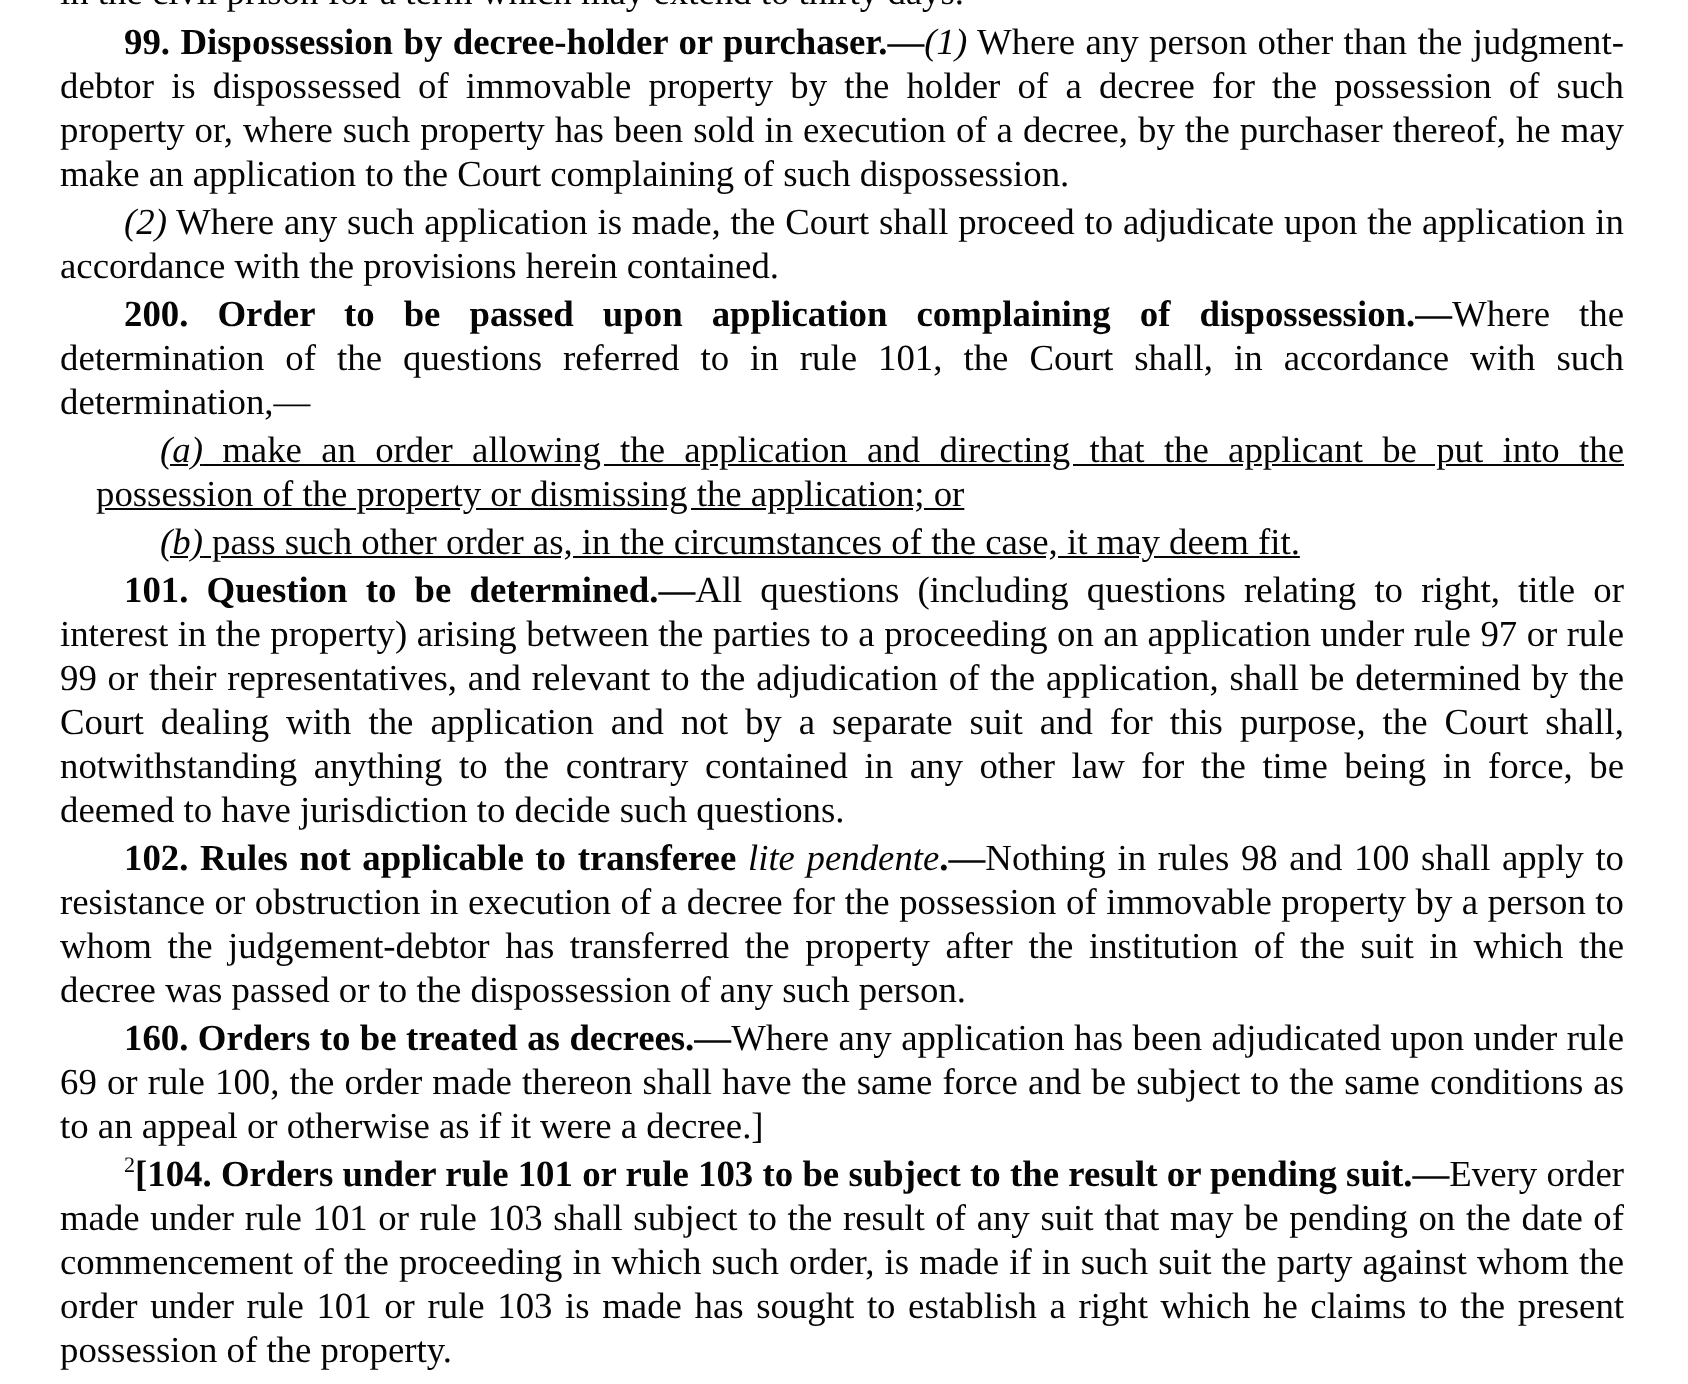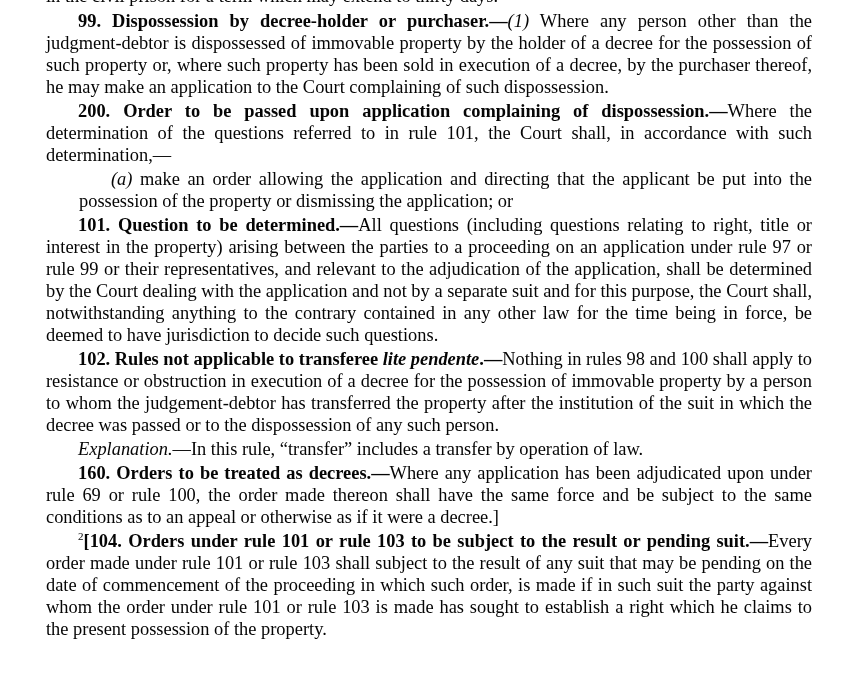--- a/index.html
+++ b/index.html
@@ -9,21 +9,21 @@
   }
   body {
     width: 844px;
     height: 692px;
     overflow: hidden;
   }
   .page {
     box-sizing: border-box;
     width: 844px;
     height: 692px;
-    padding: 0 32px 0 46px;
+    padding: 0 32px 0 30px;
     font-family: "Liberation Serif", "DejaVu Serif", serif;
     font-size: 18.4px;
     line-height: 22px;
     color: #050505;
     text-align: justify;
     overflow: hidden;
   }
   
   .clip-strip {
     height: 8px;
@@ -34,41 +34,43 @@
     position: absolute;
     top: -15px;
     left: 0;
     white-space: nowrap;
   }
   .doc-body p {
     margin: 2px 0;
     text-indent: 32px;
   }
   .doc-body p.item {
-    margin-left: 33px;
+    margin-left: 18px;
+    text-decoration: underline;
   }
   .run-b  { font-weight: bold; }
   .run-i  { font-style: italic; }
-  .run-bi { font-weight: bold; font-style: italic; }
+  .run-bi { font-weight: normal; font-style: italic; }
   .run-sup {
     vertical-align: super;
     font-size: 0.6em;
     line-height: 0;
   }
 </style>
 </head>
 <body style="background: rgb(255, 255, 255);">
 
 <div class="page" style="color: rgb(5, 5, 5);">
   <div class="clip-strip">
     <div class="clip-line">in the civil prison for a term which may extend to thirty days.</div>
   </div>
   <div class="doc-body">
       <p class="para"><span class="run-b">99. Dispossession by decree-holder or purchaser.—</span><span class="run-i">(1)</span><span class="run-r"> Where any person other than the judgment-debtor is dispossessed of immovable property by the holder of a decree for the possession of such property or, where such property has been sold in execution of a decree, by the purchaser thereof, he may make an application to the Court complaining of such dispossession.</span></p>
+      <p class="para"><span class="run-i">(2)</span><span class="run-r"> Where any such application is made, the Court shall proceed to adjudicate upon the application in accordance with the provisions herein contained.</span></p>
       <p class="para"><span class="run-b">200. Order to be passed upon application complaining of dispossession.—</span><span class="run-r">Where the determination of the questions referred to in rule 101, the Court shall, in accordance with such determination,—</span></p>
       <p class="item"><span class="run-i">(a)</span><span class="run-r"> make an order allowing the application and directing that the applicant be put into the possession of the property or dismissing the application; or</span></p>
+      <p class="item"><span class="run-i">(b)</span><span class="run-r"> pass such other order as, in the circumstances of the case, it may deem fit.</span></p>
       <p class="para"><span class="run-b">101. Question to be determined.—</span><span class="run-r">All questions (including questions relating to right, title or interest in the property) arising between the parties to a proceeding on an application under rule 97 or rule 99 or their representatives, and relevant to the adjudication of the application, shall be determined by the Court dealing with the application and not by a separate suit and for this purpose, the Court shall, notwithstanding anything to the contrary contained in any other law for the time being in force, be deemed to have jurisdiction to decide such questions.</span></p>
       <p class="para"><span class="run-b">102. Rules not applicable to transferee </span><span class="run-bi">lite pendente</span><span class="run-b">.—</span><span class="run-r">Nothing in rules 98 and 100 shall apply to resistance or obstruction in execution of a decree for the possession of immovable property by a person to whom the judgement-debtor has transferred the property after the institution of the suit in which the decree was passed or to the dispossession of any such person.</span></p>
-      <p class="para"><span class="run-i">Explanation.</span><span class="run-r">—In this rule, “transfer” includes a transfer by operation of law.</span></p>
       <p class="para"><span class="run-b">160. Orders to be treated as decrees.—</span><span class="run-r">Where any application has been adjudicated upon under rule 69 or rule 100, the order made thereon shall have the same force and be subject to the same conditions as to an appeal or otherwise as if it were a decree.]</span></p>
       <p class="para"><span class="run-sup">2</span><span class="run-b">[104. Orders under rule 101 or rule 103 to be subject to the result or pending suit.—</span><span class="run-r">Every order made under rule 101 or rule 103 shall subject to the result of any suit that may be pending on the date of commencement of the proceeding in which such order, is made if in such suit the party against whom the order under rule 101 or rule 103 is made has sought to establish a right which he claims to the present possession of the property.</span></p>
     </div>
 </div>
 
 </body></html>

